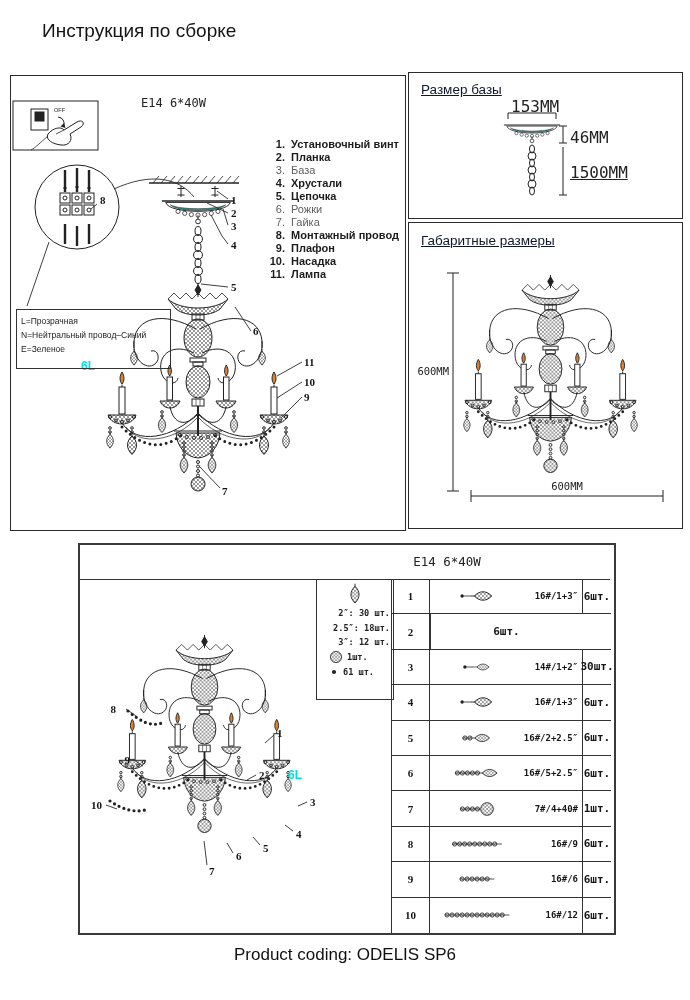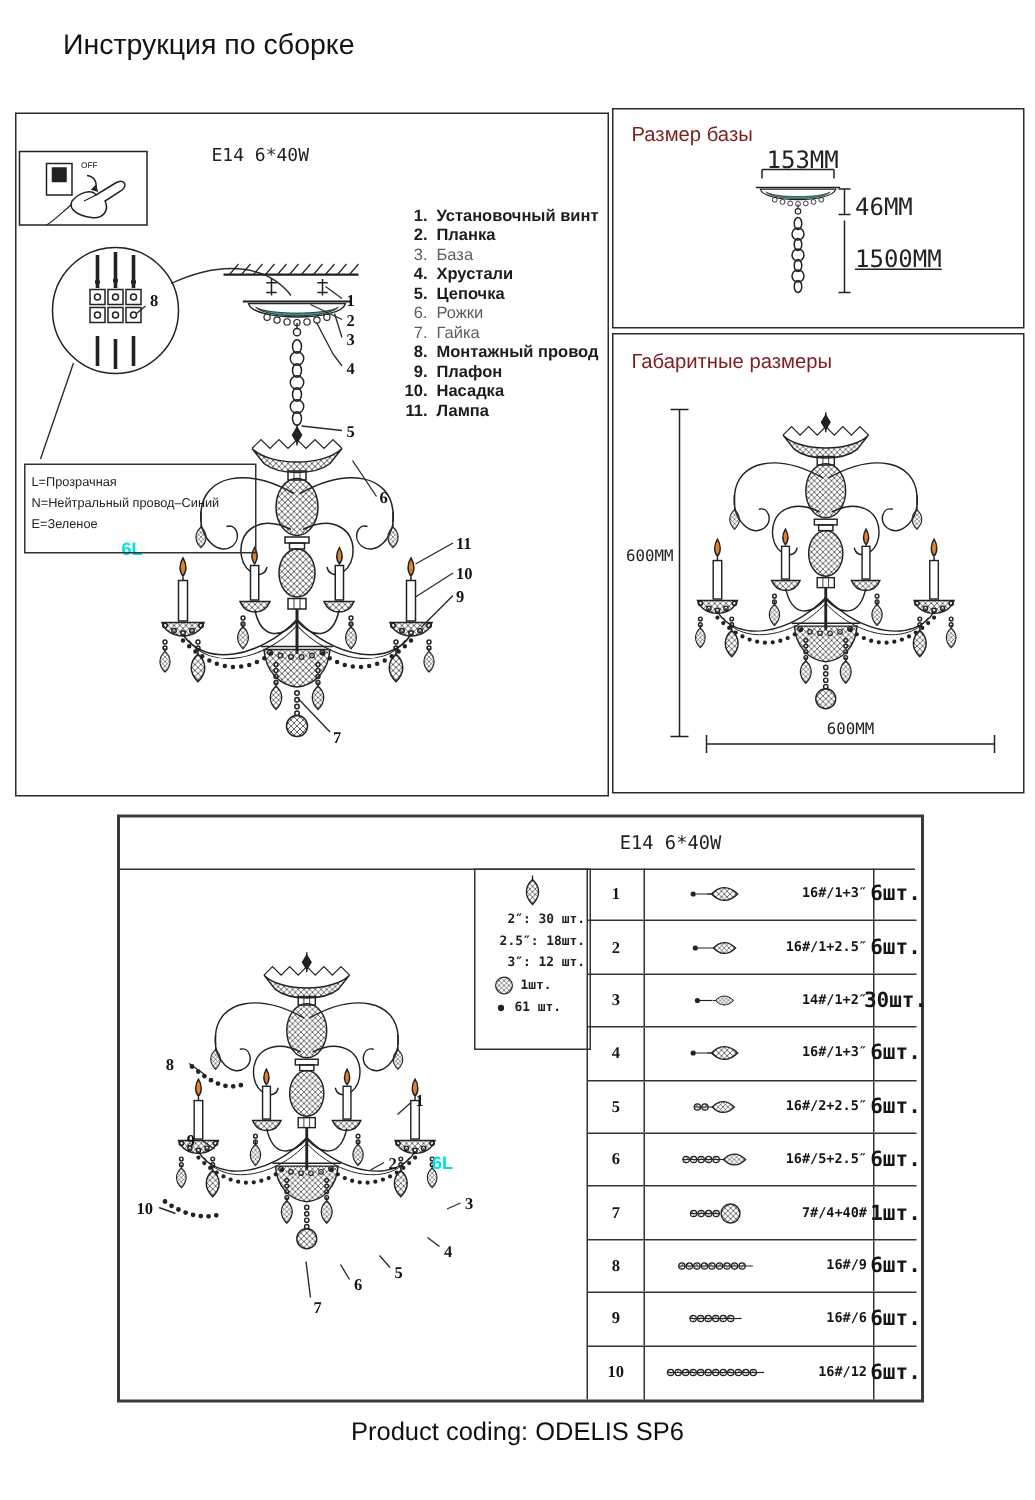--- a/index.html
+++ b/index.html
@@ -22,21 +22,21 @@
   #parts-list{position:absolute;left:250px;top:62px;width:142px;}
   .pl-row{display:flex;line-height:13px;font-size:11px;font-weight:bold;color:#1c1c1c;}
   .pl-row.dim{font-weight:normal;color:#5d5d5d;}
   .pl-num{width:24px;text-align:right;margin-right:6px;flex:none;}
 
   
   #wire-note{position:absolute;left:5px;top:233px;width:146px;height:54px;
              border:1px solid #333;font-size:8.5px;line-height:14px;padding:4px 3px 0 4px;color:#222;}
 
   
-  .ptitle{position:absolute;font-size:13.5px;color:#7f1d1d;}
+  .ptitle{position:absolute;font-size:13.5px;color:#0f172a;text-decoration:underline;}
   .dimlab{position:absolute;font-family:"DejaVu Sans Mono",monospace;font-size:16px;color:#222;white-space:nowrap;}
 
   
   #tbl-spec{position:absolute;left:267px;top:9px;width:200px;text-align:center;
             font-family:"DejaVu Sans Mono",monospace;font-size:12.5px;color:#222;}
   #tbl-header-line{position:absolute;left:0;top:34px;width:530px;height:0;border-top:1px solid #333;}
   #legend-box{position:absolute;left:236px;top:34px;width:76px;height:119px;border:1px solid #333;
               font-family:"DejaVu Sans Mono",monospace;font-size:8.6px;color:#222;font-weight:bold;}
   #legend-box .lg-cr{text-align:center;height:24px;margin-top:2px;}
   .lg-line{text-align:right;padding-right:3px;line-height:14.5px;white-space:nowrap;}
@@ -45,21 +45,21 @@
               grid-template-rows:repeat(10,1fr);border-left:1px solid #333;}
   .trow{display:grid;grid-template-columns:38px 152px 29px;border-bottom:1px solid #333;}
   .trow:last-child{border-bottom:none;}
   .c-num{border-right:1px solid #333;display:flex;align-items:center;justify-content:center;
          font-family:"Liberation Serif",serif;font-weight:bold;font-size:11px;}
   .c-ic{display:flex;align-items:center;justify-content:center;position:relative;}
   .c-ic .code{position:absolute;right:4px;top:50%;transform:translateY(-50%);
          font-family:"DejaVu Sans Mono",monospace;font-weight:bold;font-size:9px;white-space:nowrap;}
   .c-ic svg{margin-right:58px;}
   .c-qty{border-left:1px solid #333;display:flex;align-items:center;justify-content:center;
-         font-family:"DejaVu Sans Mono",monospace;font-weight:bold;font-size:14px;white-space:nowrap;}
+         font-family:"DejaVu Sans Mono",monospace;font-weight:bold;font-size:11px;white-space:nowrap;}
 
   
   text.co{font-family:"Liberation Serif",serif;font-size:11px;font-weight:bold;fill:#141414;}
   text.lamp6{font-family:"Liberation Sans",sans-serif;font-size:12px;font-weight:bold;fill:var(--cyan);}
   text.tiny{font-family:"Liberation Sans",sans-serif;font-size:5.5px;fill:#222;stroke:none;}
   .leader{stroke:#2a2a2a;stroke-width:0.9;fill:none;}
   .beads{stroke:#222;stroke-width:3.2;stroke-dasharray:0 5.2;stroke-linecap:round;fill:none;}
 </style>
 </head>
 <body>
@@ -435,30 +435,20 @@
               <line x1="43" y1="13" x2="53.5" y2="13"></line>
               <use href="#sym-tear" transform="translate(67.5,13) rotate(-90) scale(1.20)"></use>
             </g>
           </svg>
           <span class="code">16#/1+3″</span>
         </div>
         <div class="c-qty">6шт.</div>
       </div>
       <div class="trow">
         <div class="c-num">2</div>
-        <div class="c-ic">
-          <svg class="row-icon" width="120" height="26" viewBox="0 0 120 26">
-            <g stroke="#222" fill="none" stroke-width="1">
-              <circle cx="42.8" cy="13" r="2.2" fill="#222" stroke="none"></circle>
-              <line x1="44.8" y1="13" x2="55.3" y2="13"></line>
-              <use href="#sym-tear" transform="translate(67.5,13) rotate(-90) scale(1.02)"></use>
-            </g>
-          </svg>
-          <span class="code">16#/1+2.5″</span>
-        </div>
         <div class="c-qty">6шт.</div>
       </div>
       <div class="trow">
         <div class="c-num">3</div>
         <div class="c-ic">
           <svg class="row-icon" width="120" height="26" viewBox="0 0 120 26">
             <g stroke="#222" fill="none" stroke-width="1">
               <circle cx="44.6" cy="13" r="2.2" fill="#222" stroke="none"></circle>
               <line x1="46.6" y1="13" x2="57.1" y2="13"></line>
               <use href="#sym-tear" transform="translate(67.5,13) rotate(-90) scale(0.84)"></use>

